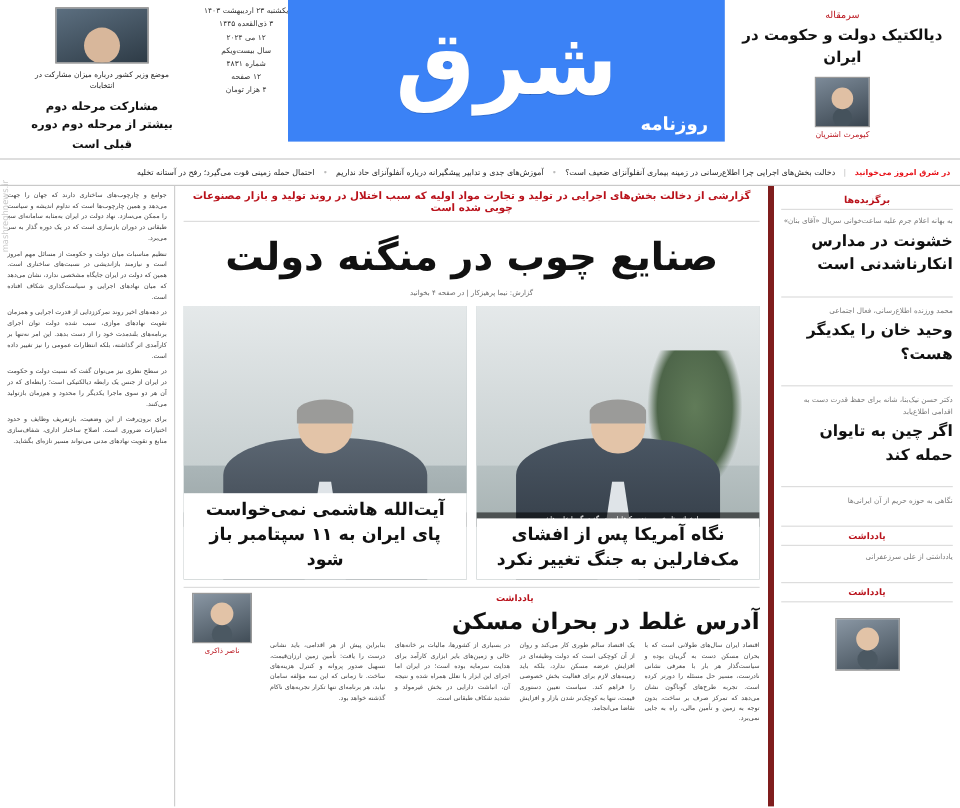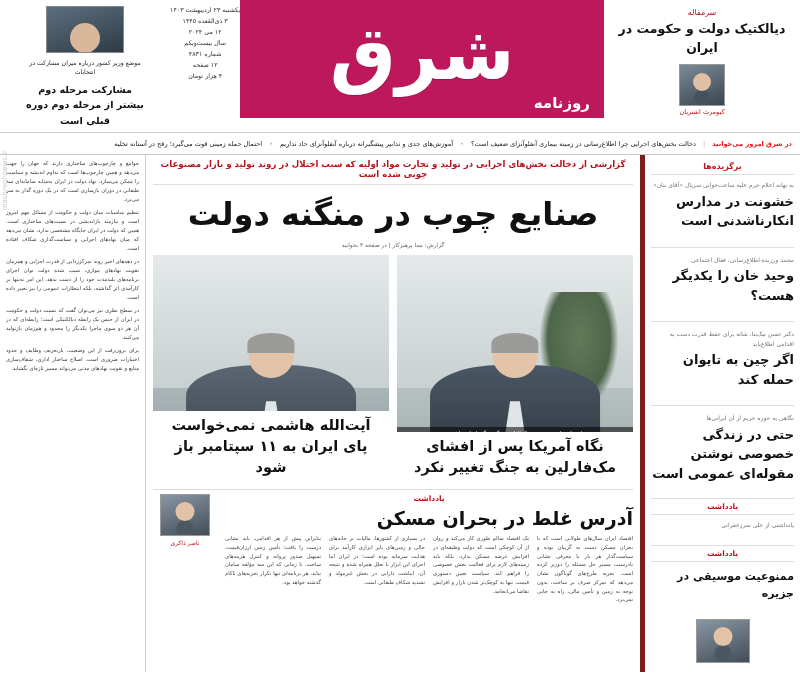--- a/index.html
+++ b/index.html
@@ -62,21 +62,21 @@
     flex: 1;
     position: relative;
     display: flex;
     align-items: flex-start;
     justify-content: center;
   }
   .logo-block {
     position: relative;
     width: 100%;
     height: 118px;
-    background: #be185d;
+    background: #3b82f6;
     display: flex;
     align-items: center;
     justify-content: center;
   }
   .logo-word {
     color: #fff;
     font-size: 74px;
     font-weight: bold;
     letter-spacing: -2px;
     line-height: 1;
@@ -381,32 +381,28 @@
       <div class="side-rule"></div>
 
       <div class="side-item">
         <div class="sub">دکتر حسن نیک‌بنا، شانه برای حفظ قدرت دست به اقدامی اطلاع‌یابد</div>
         <div class="hl">اگر چین به تایوان حمله کند</div>
       </div>
       <div class="side-rule"></div>
 
       <div class="side-item">
         <div class="sub">نگاهی به حوزه حریم از آن ایرانی‌ها</div>
-        <div class="hl">حتی در زندگی خصوصی نوشتن مقوله‌ای عمومی است</div>
       </div>
 
       <div class="side-note">یادداشت</div>
       <div class="side-item small">
         <div class="sub">یادداشتی از علی سرزعفرانی</div>
       </div>
 
       <div class="side-note">یادداشت</div>
-      <div class="side-item small">
-        <div class="hl">ممنوعیت موسیقی در جزیره</div>
-      </div>
 
       <div class="author-box">
         <div class="author-photo"></div>
 
       </div>
     </div>
 
     <div class="col-main">
       <div class="lead-kicker">گزارشی از دخالت بخش‌های اجرایی در تولید و تجارت مواد اولیه که سبب اختلال در روند تولید و بازار مصنوعات چوبی شده است</div>
       <div class="lead-headline">صنایع چوب در منگنه دولت</div>

